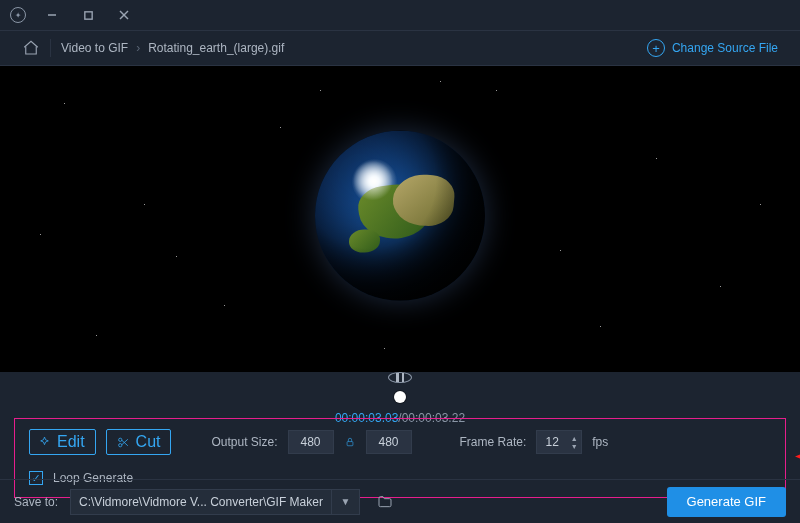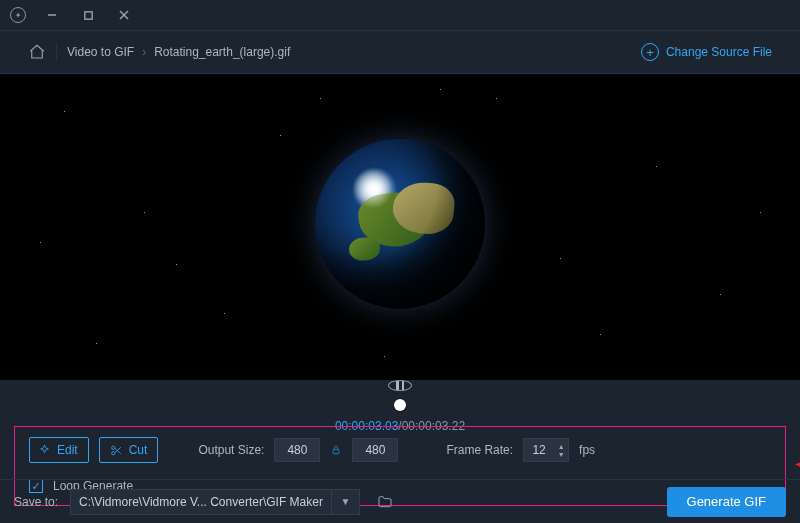--- a/index.html
+++ b/index.html
@@ -4,21 +4,21 @@
 <style>
   * { box-sizing: border-box; margin: 0; padding: 0; font-family: "Segoe UI", Arial, sans-serif; }
   body { width: 800px; height: 523px; background: #1c2430; color: #c0c8d4; font-size: 12px; overflow: hidden; position: relative; }
   
   .titlebar { height: 30px; display: flex; align-items: center; padding: 0 6px 0 10px; background: #1c2430; }
   .titlebar .app-icon { width: 16px; height: 16px; border-radius: 50%; border: 1.5px solid #8a96a6; margin-right: 8px; display:flex; align-items:center; justify-content:center; font-size:8px; color:#8a96a6;}
   .titlebar .title { color: #c8d0da; font-size: 12px; flex: 1; }
   .win-controls { display: flex; gap: 0px; }
   .win-btn { width: 36px; height: 30px; display: flex; align-items: center; justify-content: center; color: #9aa4b2; cursor: pointer; }
 
-  .breadcrumb-bar { height: 44px; display: flex; align-items: center; padding: 0 28px; border-top: 1px solid #2a3342; border-bottom: 1px solid #2a3342; }
+  .breadcrumb-bar { height: 36px; display: flex; align-items: center; padding: 0 22px; border-top: 1px solid #2a3342; border-bottom: 1px solid #2a3342; }
   .home-icon { width: 18px; height: 18px; stroke: #9aa4b2; }
   .breadcrumb-bar .sep-v { width: 1px; height: 18px; background: #2a3342; margin: 0 10px; }
   .breadcrumb-bar .crumb { color: #adb6c2; font-size: 12px; cursor: pointer; }
   .breadcrumb-bar .chev { margin: 0 8px; color: #5a6574; }
   .change-src { margin-left: auto; display: flex; align-items: center; gap: 7px; color: #34a6f2; cursor: pointer; font-size: 12px; }
   .plus-circle { width: 18px; height: 18px; border: 1.6px solid #34a6f2; border-radius: 50%; display:flex; align-items:center; justify-content:center; color:#34a6f2; font-size:13px; line-height:1; }
 
   .preview-area { height: 306px; background: #000; position: relative; overflow: hidden; }
   .stars { position: absolute; inset:0; }
   .star { position:absolute; width:1px; height:1px; background:#fff; opacity:.8; border-radius:50%; }
@@ -44,21 +44,21 @@
   .playhead { position:absolute; width:12px; height:12px; border-radius:50%; background:#fff; top:50%; transform:translate(-50%,-50%); left:90%; box-shadow:0 0 0 1px rgba(0,0,0,.3); }
   .time-label { display:flex; gap:0; font-size:12px; }
   .time-label .cur { color:#34a6f2; }
   .time-label .tot { color:#8a96a6; }
   .vol-icon { width:18px; height:18px; stroke:#9aa4b2; cursor:pointer; }
 
   .settings { position:relative; margin:6px 14px 0 14px; height:80px; border:1.5px solid #e61e8c; padding:8px 14px; }
   .row { display:flex; align-items:center; gap:10px; }
   .row1 { height:30px; }
   .row2 { height:30px; margin-top:6px; }
-  .chip-btn { height:26px; padding:0 10px; border:1px solid #34a6f2; border-radius:2px; color:#34a6f2; display:flex; align-items:center; gap:6px; cursor:pointer; font-size:12px; background:transparent; }
+  .chip-btn { height:26px; padding:0 10px; border:1px solid #34a6f2; border-radius:2px; color:#34a6f2; display:flex; align-items:center; gap:6px; cursor:pointer; font-size:16px; background:transparent; }
   .chip-btn.star-pad { padding-left:8px; }
   .lbl { color:#adb6c2; font-size:12px; }
   .numbox { width:46px; height:24px; background:#2a3342; border:1px solid #323c4c; color:#c8d0da; text-align:center; font-size:12px; display:flex; align-items:center; justify-content:center; }
   .lock-icon { color:#34a6f2; width:12px; display:flex; justify-content:center; }
   .fps-stepper { width:46px; height:24px; background:#2a3342; border:1px solid #323c4c; display:flex; align-items:center; }
   .fps-stepper .val { flex:1; text-align:center; color:#c8d0da; }
   .fps-stepper .arrows { width:14px; display:flex; flex-direction:column; align-items:center; gap:1px; }
   .fps-stepper .arrows span { font-size:7px; line-height:7px; color:#9aa4b2; cursor:pointer; }
   .checkbox { width:14px; height:14px; border:1px solid #34a6f2; display:flex; align-items:center; justify-content:center; color:#34a6f2; font-size:11px; cursor:pointer; }
   .preview-btn { width:90px; height:26px; border:1px solid #34a6f2; color:#34a6f2; display:flex; align-items:center; justify-content:center; border-radius:2px; cursor:pointer; font-size:12px; }

